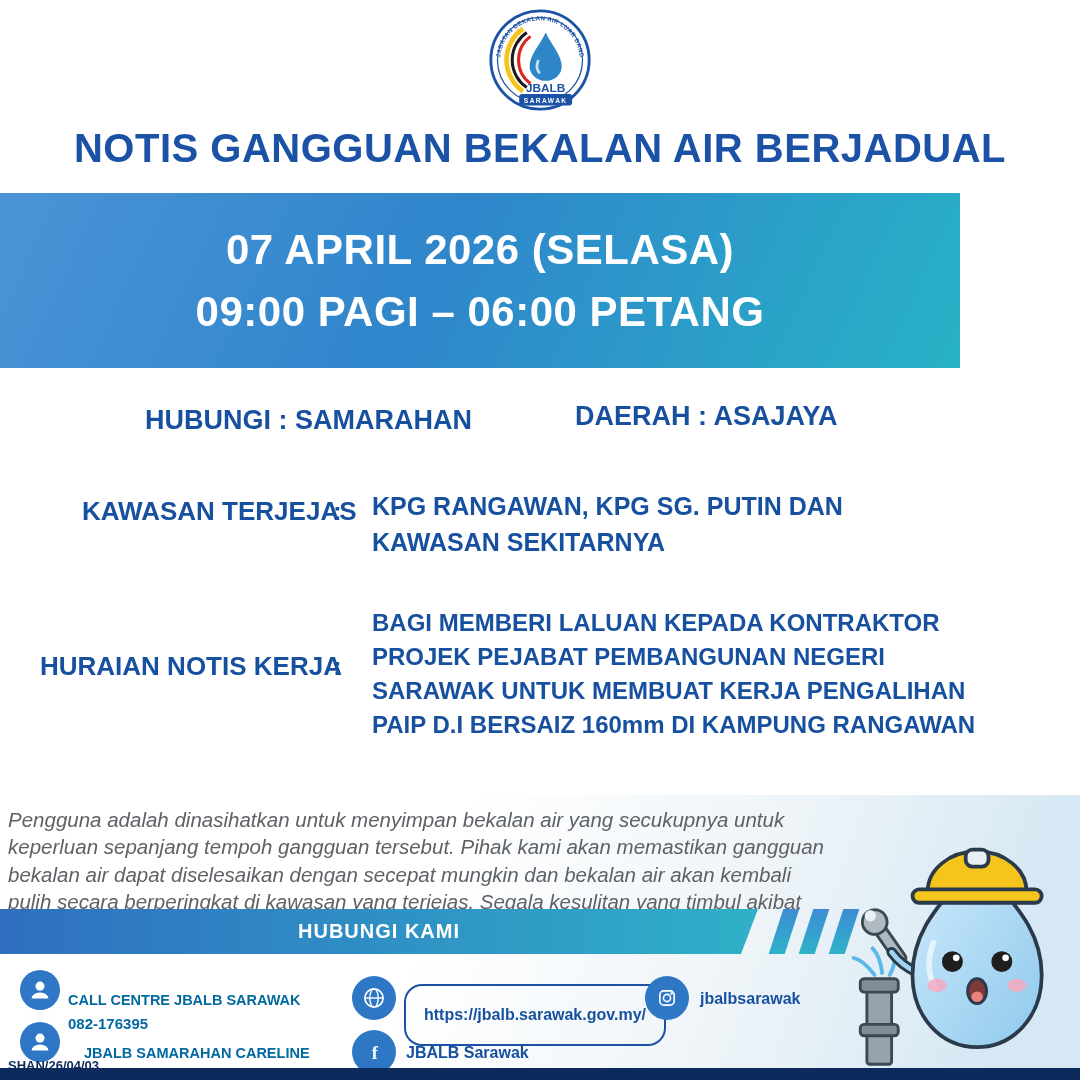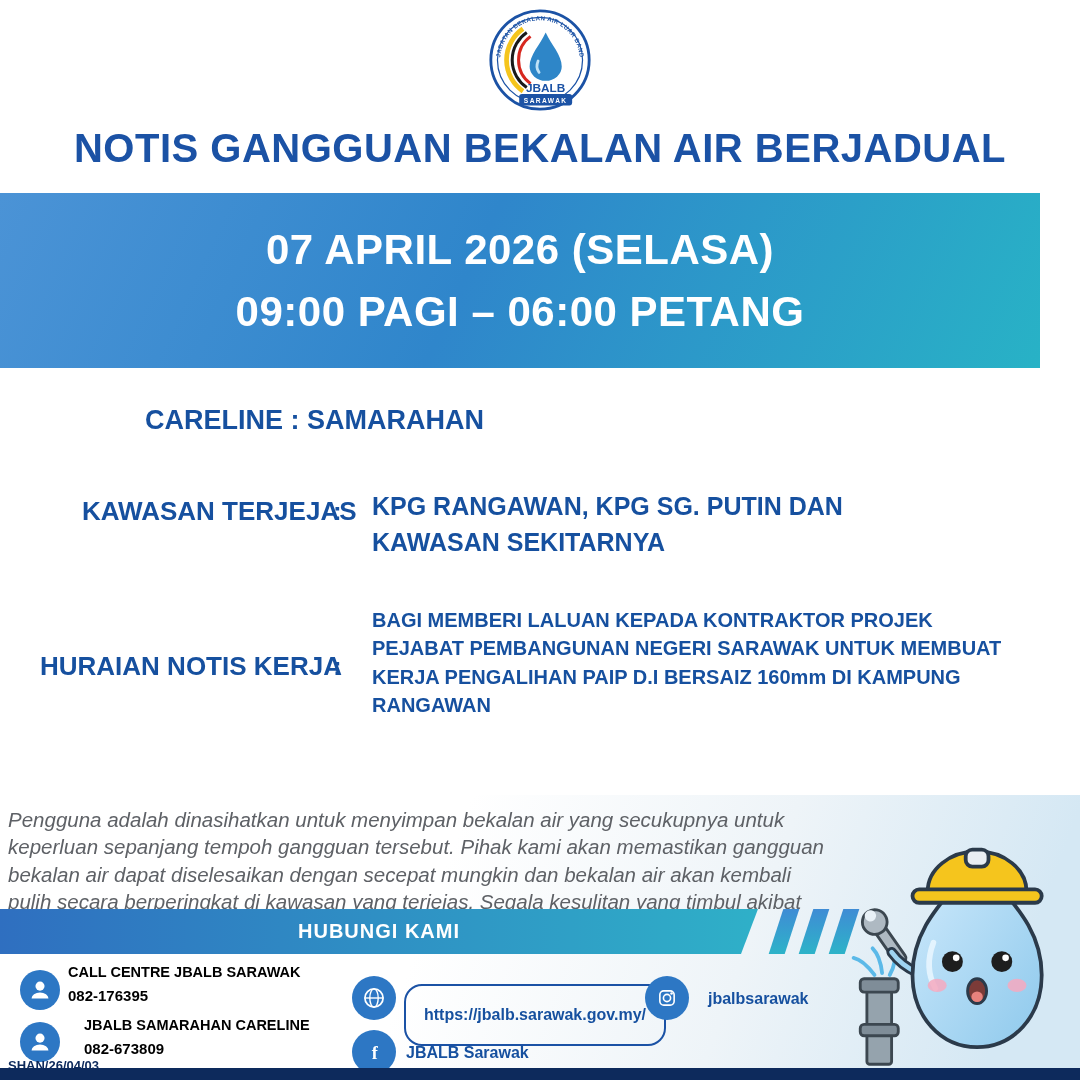--- a/index.html
+++ b/index.html
@@ -9,36 +9,36 @@
   }
   
   .logo-wrap{position:absolute;top:8px;left:50%;transform:translateX(-50%);}
   
   .main-title{
     position:absolute;top:126px;left:0;width:1080px;text-align:center;
     font-size:40px;font-weight:800;color:#1b52a5;letter-spacing:.5px;
   }
   
   .banner{
-    position:absolute;top:193px;left:0;width:1040px;height:175px;
+    position:absolute;top:193px;left:0;width:960px;height:175px;
     background:linear-gradient(115deg,#4b93d6 0%,#2f86cb 45%,#28b2c6 100%);
     display:flex;flex-direction:column;align-items:center;justify-content:center;gap:14px;
   }
   .banner .line{color:#ffffff;font-size:42px;font-weight:800;letter-spacing:.5px;}
   
   .info-text{position:absolute;color:#16509f;font-weight:800;}
   .bahagian{top:405px;left:145px;font-size:27px;}
   .daerah{top:401px;left:575px;font-size:27px;}
   .kv-label{font-size:26px;}
   .kawasan-label{top:496px;left:40px;margin-left:42px;}
   .kawasan-colon{top:496px;left:333px;}
   .kawasan-value{top:488px;left:372px;width:580px;font-size:25px;line-height:1.45;}
   .huraian-label{top:651px;left:40px;}
   .huraian-colon{top:651px;left:333px;}
-  .huraian-value{top:606px;left:372px;width:630px;font-size:20px;line-height:1.42;}
+  .huraian-value{top:606px;left:372px;width:630px;font-size:24px;line-height:1.42;}
   
   .lower-bg{
     position:absolute;top:795px;left:0;right:0;bottom:12px;
     background:linear-gradient(110deg,#ffffff 40%,#eef4f8 68%,#d5e8f4 92%);
     z-index:0;
   }
   
   .disclaimer{
     position:absolute;top:806px;left:8px;width:828px;z-index:1;
     font-size:20.5px;font-style:italic;color:#5e6166;line-height:1.33;
@@ -56,21 +56,21 @@
     background:linear-gradient(180deg,#3f8cd5,#2db3c8);
     transform:skewX(-18deg);
   }
   .stripe.s1{left:776px;}.stripe.s2{left:806px;}.stripe.s3{left:836px;}
   
   .icon-circle{
     position:absolute;width:40px;height:40px;border-radius:50%;background:#2d77c4;
     display:flex;align-items:center;justify-content:center;z-index:2;
   }
   .icon-circle.big{width:44px;height:44px;}
-  .contact-label{position:absolute;z-index:2;color:#000000;font-weight:800;font-size:14.5px;line-height:1.35;}
+  .contact-label{position:absolute;z-index:2;color:#0369a1;font-weight:800;font-size:14.5px;line-height:1.35;margin-top:28px;}
   .contact-phone{font-size:15px;margin-top:3px;}
   .url-box{
     position:absolute;z-index:2;border:2.5px solid #1b52a5;border-radius:18px;
     padding:20px 18px;font-size:16px;font-weight:800;color:#16509f;background:transparent;
   }
   .social-text{position:absolute;z-index:2;font-size:16px;font-weight:800;color:#16509f;}
   
   .footer-ref{position:absolute;left:8px;top:1058px;z-index:3;font-size:13px;font-weight:800;color:#0d2a5c;}
   .bottom-bar{position:absolute;left:0;bottom:0;width:1080px;height:12px;background:#0d2a5c;z-index:2;}
   
@@ -102,21 +102,22 @@
     </svg>
   </div>
 
   <div class="main-title">NOTIS GANGGUAN BEKALAN AIR BERJADUAL</div>
 
   <div class="banner">
     <div class="line">07 APRIL 2026 (SELASA)</div>
     <div class="line">09:00 PAGI – 06:00 PETANG</div>
   </div>
 
-  <div class="info-text bahagian">CARELINE : SAMARAHAN</div>
+  <div class="info-text bahagian">HUBUNGI : SAMARAHAN</div>
+  <div class="info-text daerah">DAERAH : ASAJAYA</div>
 
   <div class="info-text kv-label kawasan-label">KAWASAN TERJEJAS</div>
   <div class="info-text kv-label kawasan-colon">:</div>
   <div class="info-text kawasan-value">KPG RANGAWAN, KPG SG. PUTIN DAN KAWASAN SEKITARNYA</div>
 
   <div class="info-text kv-label huraian-label">HURAIAN NOTIS KERJA</div>
   <div class="info-text kv-label huraian-colon">:</div>
   <div class="info-text huraian-value">BAGI MEMBERI LALUAN KEPADA KONTRAKTOR PROJEK PEJABAT PEMBANGUNAN NEGERI SARAWAK UNTUK MEMBUAT KERJA PENGALIHAN PAIP D.I BERSAIZ 160mm DI KAMPUNG RANGAWAN</div>
 
   <div class="lower-bg"></div>
@@ -161,21 +162,21 @@
   </div>
   <div class="url-box" style="left:404px;top:984px;">https://jbalb.sarawak.gov.my/</div>
 
   <div class="icon-circle big" style="left:645px;top:976px;">
     <svg width="26" height="26" viewBox="0 0 40 40">
       <rect x="9" y="9" width="22" height="22" rx="6" fill="none" stroke="#ffffff" stroke-width="2.5"></rect>
       <circle cx="20" cy="20" r="5.5" fill="none" stroke="#ffffff" stroke-width="2.5"></circle>
       <circle cx="27" cy="13" r="2" fill="#ffffff"></circle>
     </svg>
   </div>
-  <div class="social-text" style="left:700px;top:990px;margin-left:8px;">jbalbsarawak</div>
+  <div class="social-text" style="left:700px;top:990px;">jbalbsarawak</div>
 
   <div class="icon-circle big" style="left:352px;top:1030px;">
     <svg width="28" height="28" viewBox="0 0 40 40">
       <text x="21" y="30" font-size="26" font-weight="bold" fill="#ffffff" text-anchor="middle" font-family="Liberation Serif, serif">f</text>
     </svg>
   </div>
   <div class="social-text" style="left:406px;top:1044px;">JBALB Sarawak</div>
 
   <div class="footer-ref">SHAN/26/04/03</div>
   <div class="bottom-bar"></div>

